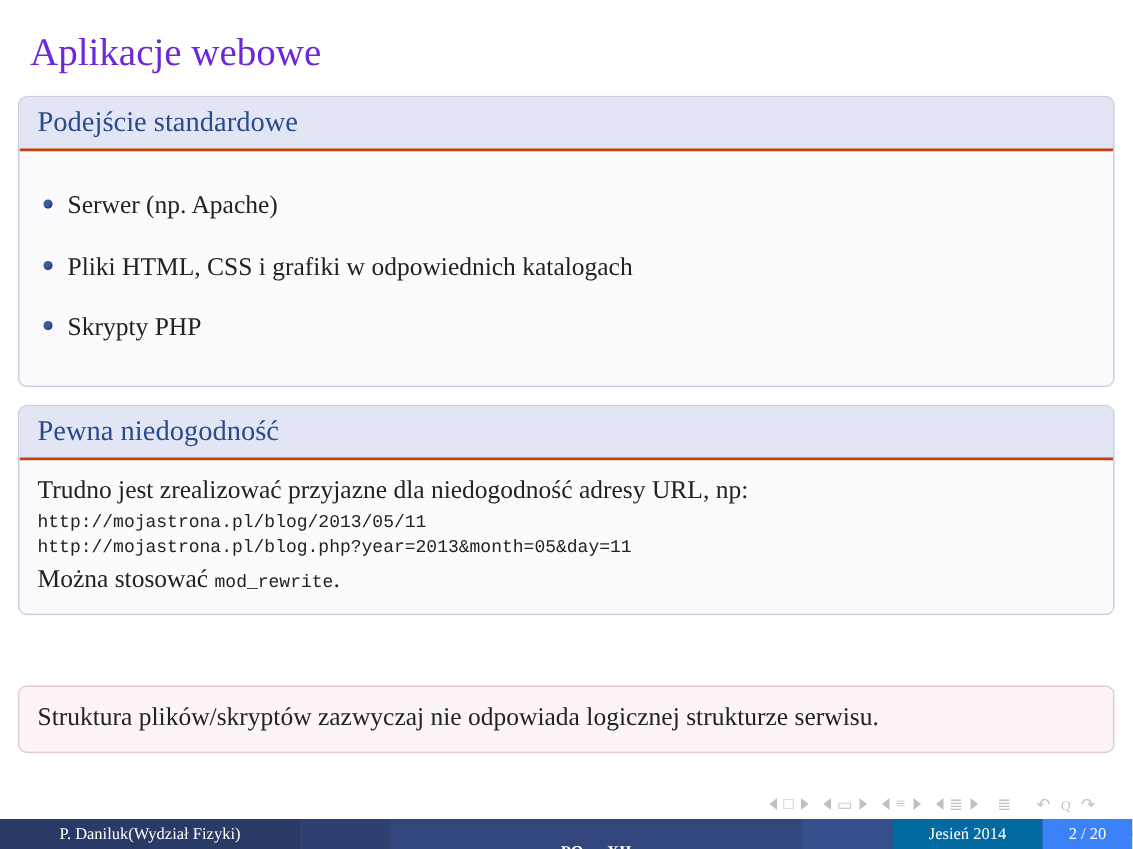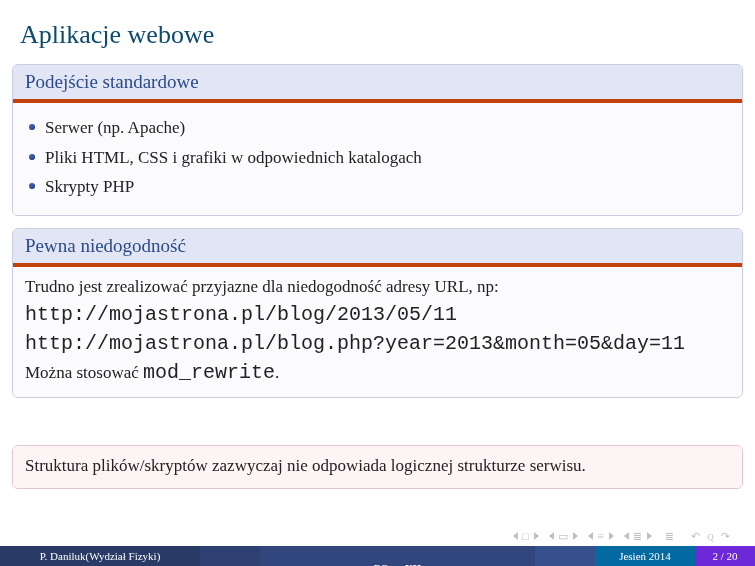--- a/index.html
+++ b/index.html
@@ -10,60 +10,60 @@
     font-family: Georgia, 'Times New Roman', serif;
     font-size: 17px;
     color: #222;
     position: relative;
     overflow: hidden;
   }
   .slide {
     padding: 14px 12px 0 12px;
   }
   .title {
-    color: #0c4a6e;
+    color: #6d28d9;
     font-size: 26px;
     font-weight: normal;
     margin: 6px 0 14px 8px;
   }
   .block {
     border: 1px solid #bbb;
     border-radius: 6px;
     margin: 0 0 12px 0;
     overflow: hidden;
     box-shadow: 0 0 2px rgba(0,0,0,0.05);
   }
   .block-header {
     padding: 6px 12px 6px 12px;
     font-size: 19px;
   }
   .block-body {
     padding: 8px 12px 10px 12px;
     background: #fdfdff;
     line-height: 1.45;
   }
-  .block.blue .block-header { background: #e2e6f4; color: #2a4a8a; border-bottom: 4px solid #c2410c; }
+  .block.blue .block-header { background: #e2e6f4; color: #2a4a8a; border-bottom: 2px solid #c2410c; }
   .block.blue { border-color: #c8cde0; }
   .block.blue .block-body { background: #fbfbfe; }
   .block.red { border-color: #e5c8cf; margin-top: 47px; }
   .block.red .block-body { background: #fdf4f6; }
   ul.bullets { list-style: none; padding-left: 20px; }
-  ul.bullets li { position: relative; margin: 5px 0; }
+  ul.bullets li { position: relative; margin: 16px 0; }
   ul.bullets li::before {
     content: "";
     position: absolute;
     left: -16px;
     top: 8px;
     width: 6px;
     height: 6px;
     background: #3a5aa8;
     border-radius: 50%;
     box-shadow: inset -1px -1px 1px rgba(0,0,0,0.3);
   }
-  .mono { font-family: 'Courier New', monospace; font-size: 20px; }
+  .mono { font-family: 'Courier New', monospace; font-size: 12px; }
   .footer {
     position: absolute;
     bottom: 0;
     left: 0;
     width: 755px;
   }
   .nav-icons {
     text-align: right;
     padding: 2px 18px 2px 0;
     color: #bcbcbc;
@@ -94,21 +94,21 @@
     align-items: center;
     justify-content: center;
     padding: 0 6px;
     white-space: nowrap;
   }
   .fb-author { background: #2a3a66; flex: 0 0 200px; justify-content: flex-start; padding-left: 14px; }
   .fb-spacer1 { background: #2f4073; flex: 0 0 60px; }
   .fb-title  { background: #32467e; flex: 1 1 auto; font-weight: bold; margin-top: 22px; }
   .fb-spacer2 { background: #36508e; flex: 0 0 60px; }
   .fb-date   { background: #0369a1; flex: 0 0 100px; }
-  .fb-page   { background: #6d28d9; flex: 0 0 60px; justify-content: flex-end; padding-right: 14px; }
+  .fb-page   { background: #3b82f6; flex: 0 0 60px; justify-content: flex-end; padding-right: 14px; }
 </style>
 </head>
 <body>
 
 <div class="slide">
   <h1 class="title">Aplikacje webowe</h1>
 
   <div class="block blue">
     <div class="block-header">Podejście standardowe</div>
     <div class="block-body">

